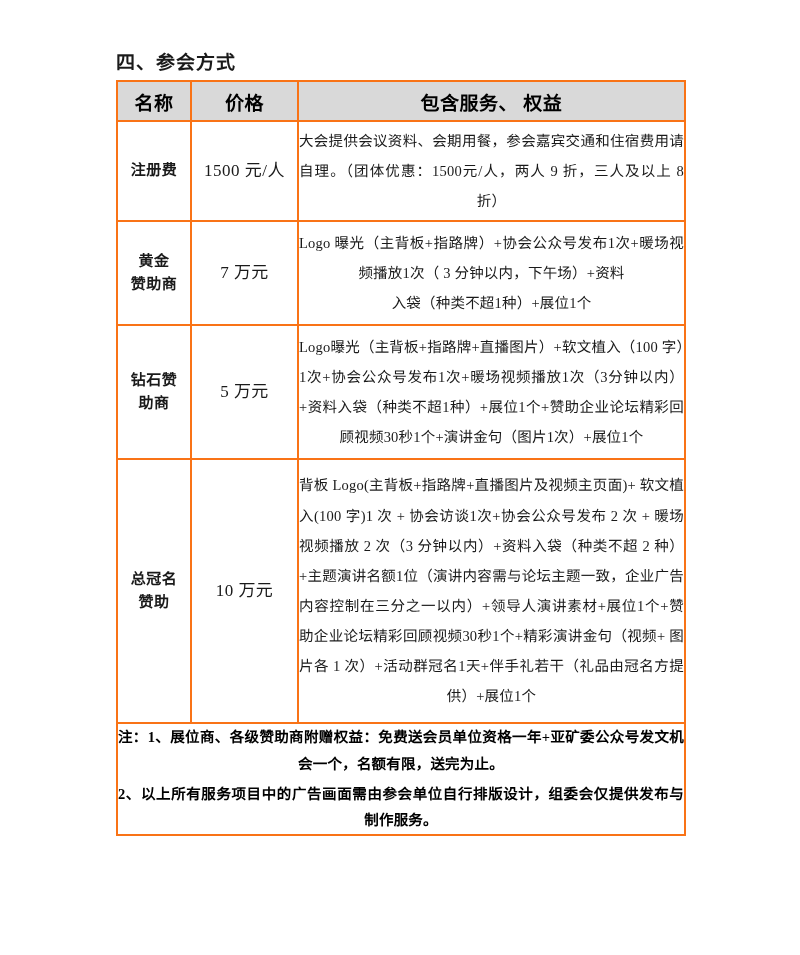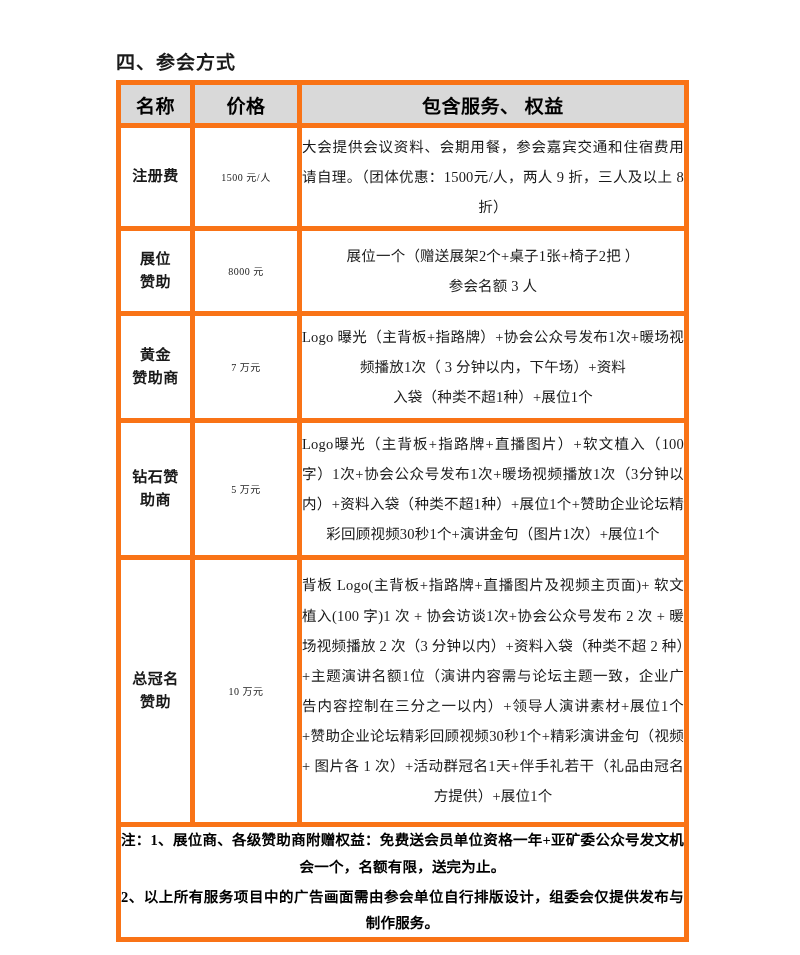--- a/index.html
+++ b/index.html
@@ -41,21 +41,21 @@
     border-collapse: collapse;
     table-layout: fixed;
     border: 1.6px solid #5a5a5a;
   }
   .price-table col.c-name  { width: 74px; }
   .price-table col.c-price { width: 107px; }
   .price-table col.c-desc  { width: 387px; }
 
   .price-table th,
   .price-table td {
-    border: 5px solid #f97316;
+    border: 2px solid #f97316;
     vertical-align: middle;
     padding: 0;
   }
   .price-table thead th {
     background: #d9d9d9;
     height: 38px;
     font-size: 19px;
     font-weight: bold;
     text-align: center;
     letter-spacing: 0.5px;
@@ -65,21 +65,21 @@
     text-align: center;
     font-weight: bold;
     font-size: 15px;
     line-height: 1.55;
     letter-spacing: 0.5px;
     padding: 4px 2px;
   }
   .cell-name span { display: block; }
   .cell-price {
     text-align: center;
-    font-size: 10px;
+    font-size: 17px;
     line-height: 1.5;
     padding: 4px 4px;
     letter-spacing: 0.5px;
   }
   .cell-desc {
     font-size: 14.5px;
     line-height: 2.08;
     padding: 7px 9px 7px 9px;
     text-align: justify;
     text-align-last: center;
@@ -142,31 +142,20 @@
       <tr class="row-reg">
         <td class="cell-name">
           <span>注册费</span>
         </td>
         <td class="cell-price">1500 元/人</td>
         <td class="cell-desc">
           <p>大会提供会议资料、会期用餐，参会嘉宾交通和住宿费用请自理。（团体优惠：1500元/人，两人 9 折，三人及以上 8 折）</p>
         </td>
       </tr>
 
-      <tr class="row-booth">
-        <td class="cell-name">
-          <span>展位</span>
-          <span>赞助</span>
-        </td>
-        <td class="cell-price">8000 元</td>
-        <td class="cell-desc">
-          <p class="centered">展位一个（赠送展架2个+桌子1张+椅子2把 ）</p>
-          <p class="centered">参会名额 3 人</p>
-        </td>
-      </tr>
 
       <tr class="row-gold">
         <td class="cell-name">
           <span>黄金</span>
           <span>赞助商</span>
         </td>
         <td class="cell-price">7 万元</td>
         <td class="cell-desc">
           <p>Logo 曝光（主背板+指路牌）+协会公众号发布1次+暖场视频播放1次（ 3 分钟以内，下午场）+资料</p>
           <p class="centered">入袋（种类不超1种）+展位1个</p>

